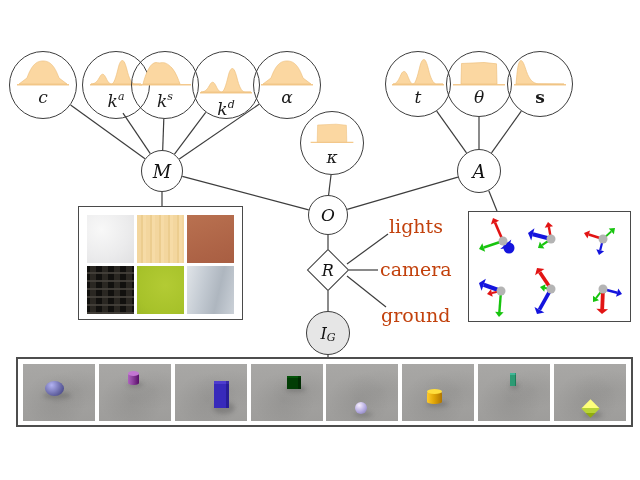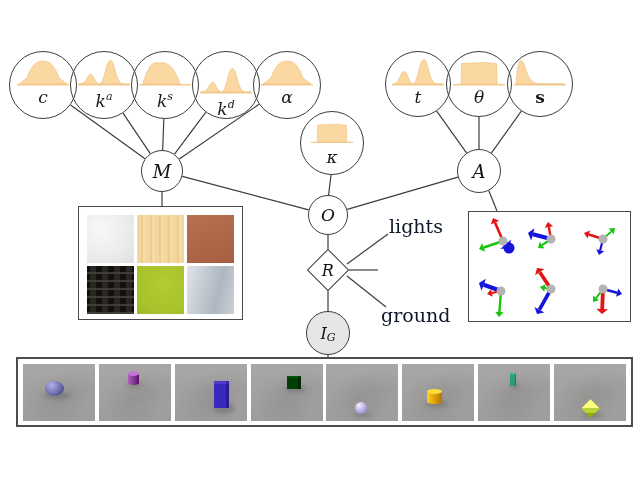--- a/index.html
+++ b/index.html
@@ -15,21 +15,21 @@
   .var-label.bold{font-style:normal;font-weight:bold;}
   .latent-node{position:absolute;z-index:3;box-sizing:border-box;border:1.4px solid #3d3d3d;
                border-radius:50%;background:#ffffff;display:flex;align-items:center;
                justify-content:center;font-style:italic;font-size:18px;color:#111;}
   .latent-node.shaded{background:#e6e6e6;}
   .latent-node sub{font-size:11px;font-style:italic;margin-top:8px;}
   .diamond{position:absolute;z-index:3;box-sizing:border-box;width:30px;height:30px;
            border:1.4px solid #3d3d3d;background:#fff;transform:rotate(45deg);
            display:flex;align-items:center;justify-content:center;}
   .diamond span{transform:rotate(-45deg);font-style:italic;font-size:16px;color:#111;}
-  .edge-label{position:absolute;z-index:2;font-size:19px;color:#0f172a;}
+  .edge-label{position:absolute;z-index:2;font-size:19px;color:#c2410c;}
   .panel{position:absolute;z-index:2;box-sizing:border-box;background:#fff;
          border:1.6px solid #4a4a4a;}
   #texture-grid{position:absolute;left:8px;top:8px;display:grid;
                 grid-template-columns:repeat(3,47px);grid-template-rows:repeat(2,48px);gap:3px;}
   .swatch{width:47px;height:48px;}
   .sw-snow{background:radial-gradient(ellipse at 30% 30%, #f8f8f8, #ebebec 60%, #e0e0e2);}
   .sw-wood-light{background:repeating-linear-gradient(90deg,#f3d69e 0 4px,#eccd8f 4px 6px,#f6dba6 6px 9px);}
   .sw-terracotta{background:linear-gradient(160deg,#b97150,#ad6346 70%,#a85e42);}
   .sw-wicker-black{background-color:#1b1a18;
       background-image:repeating-linear-gradient(0deg, rgba(70,66,60,.85) 0 2px, transparent 2px 8px),
@@ -79,21 +79,21 @@
   <div id="var-layer">
       <div class="var-node" style="left: 9px; top: 51px; width: 68px; height: 68px;">
         <svg class="dist" width="56" height="30" viewBox="0 0 56 30">
        <line x1="2" y1="27.7" x2="54" y2="27.7" stroke="#f4c98d" stroke-width="1.6"></line>
        <path d="M4,27 L12,21 C17,7 22,4 28,4 C34,4 39,7 44,21 L52,27 Z" fill="#fbd7a1" stroke="#eec07e" stroke-width="0.7"></path>
      </svg>
      <div class="var-label">
        <span>c</span>
      </div>
       </div>
-      <div class="var-node" style="left: 70px; top: 51px; width: 68px; height: 68px;">
+      <div class="var-node" style="left: 82px; top: 51px; width: 68px; height: 68px;">
         <svg class="dist" width="56" height="30" viewBox="0 0 56 30">
        <line x1="2" y1="27.7" x2="54" y2="27.7" stroke="#f4c98d" stroke-width="1.6"></line>
        <path d="M3,27 C8,27 10,23 12,19.5 C14,16 16,16.5 18,21 C20,25 21.5,27 23.5,27 C26,27 28,20 30,12 C31.4,5.5 33,3.5 34.5,3.5 C36,3.5 37.5,7 39,13 C41,21 43.5,27 47,27 L53,27 Z" fill="#fbd7a1" stroke="#eec07e" stroke-width="0.7"></path>
      </svg>
      <div class="var-label">
        <span>k</span><sup>a</sup>
      </div>
       </div>
       <div class="var-node" style="left: 131px; top: 51px; width: 68px; height: 68px;">
         <svg class="dist" width="56" height="30" viewBox="0 0 56 30">
@@ -171,20 +171,21 @@
   </div>
   <div class="diamond" style="left:313px;top:255px;">
     <span>R</span>
   </div>
   <div class="latent-node shaded" style="left:306px;top:311px;width:44px;height:44px;font-size:16px;">
     <span>I</span>
       <sub>G</sub>
   </div>
 
   <div class="edge-label" style="left:389px;top:215px;">lights</div>
+  <div class="edge-label" style="left:380px;top:258px;">camera</div>
   <div class="edge-label" style="left:381px;top:304px;text-align:center;">ground</div>
 
   <div class="panel" style="left:78px;top:206px;width:165px;height:114px;">
     <div id="texture-grid">
         <div class="swatch sw-snow"></div>
         <div class="swatch sw-wood-light"></div>
         <div class="swatch sw-terracotta"></div>
         <div class="swatch sw-wicker-black"></div>
         <div class="swatch sw-grass-green"></div>
         <div class="swatch sw-brushed-metal"></div>

